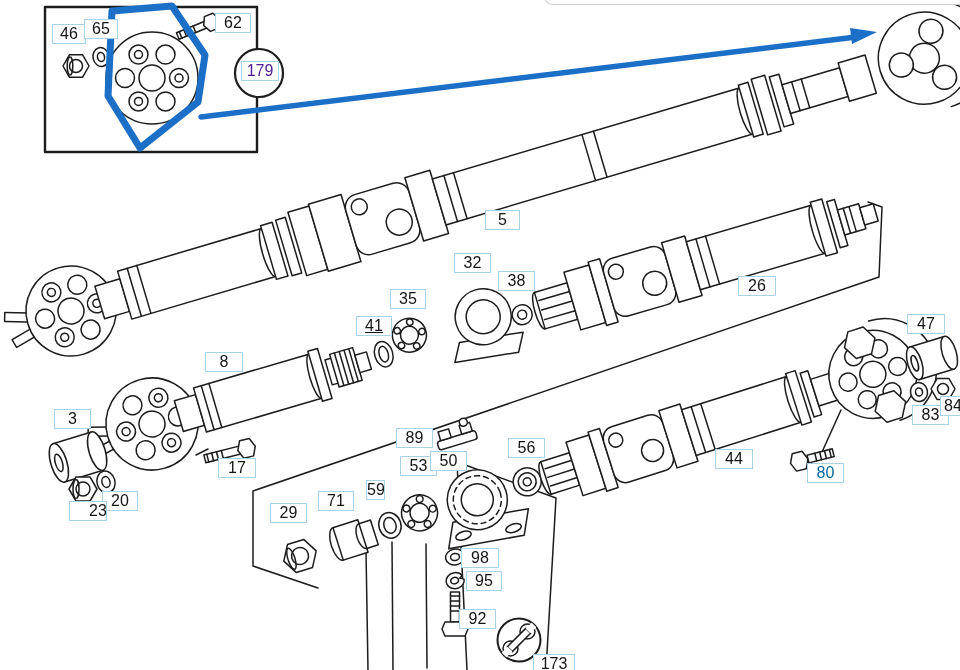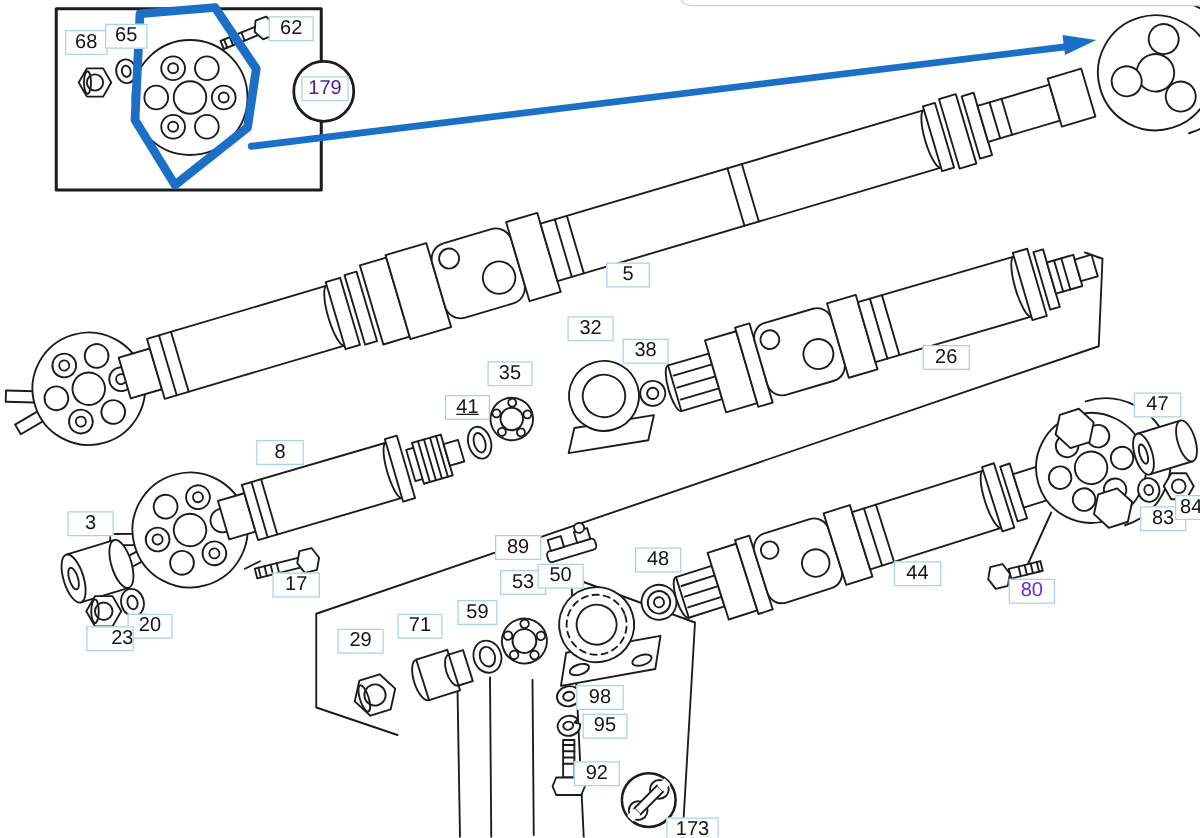--- a/index.html
+++ b/index.html
@@ -373,47 +373,47 @@
 
     <g stroke="#1b6fc6" fill="none">
       <polygon points="112,11 172,6 205,55 198,102 140,148 108,96" stroke-width="7"></polygon>
       <line x1="201" y1="117" x2="856" y2="37" stroke-width="5.5"></line>
       <polygon points="877,32 852,44 850,28" fill="#1b6fc6" stroke="none"></polygon>
     </g>
   </g>
 </svg>
 
 <div id="labels-layer">
-      <div class="plabel" style="left: 52px; top: 24px; width: 34px; border-color: rgb(166, 211, 234); color: rgb(21, 21, 21);">68</div>
+      <div class="plabel" style="left: 52px; top: 24px; width: 34px; border-color: rgb(166, 211, 234); color: rgb(21, 21, 21);">46</div>
       <div class="plabel" style="left: 84px; top: 19px; width: 34px; border-color: rgb(166, 211, 234); color: rgb(21, 21, 21);">65</div>
       <div class="plabel" style="left: 215px; top: 13px; width: 36px; border-color: rgb(166, 211, 234); color: rgb(21, 21, 21);">62</div>
       <div class="plabel" style="left: 241px; top: 61px; width: 38px; border-color: rgb(166, 211, 234); color: #4c1d95;">179</div>
       <div class="plabel" style="left: 485px; top: 210px; width: 35px; border-color: rgb(166, 211, 234); color: rgb(21, 21, 21);">5</div>
       <div class="plabel" style="left: 454px; top: 253px; width: 37px; border-color: rgb(166, 211, 234); color: rgb(21, 21, 21);">32</div>
       <div class="plabel" style="left: 498px; top: 271px; width: 37px; border-color: rgb(166, 211, 234); color: rgb(21, 21, 21);">38</div>
       <div class="plabel" style="left: 390px; top: 289px; width: 36px; border-color: rgb(166, 211, 234); color: rgb(21, 21, 21);">35</div>
       <div class="plabel" style="left: 356px; top: 316px; width: 36px; border-color: rgb(166, 211, 234); color: rgb(21, 21, 21); text-decoration: underline;">41</div>
       <div class="plabel" style="left: 738px; top: 276px; width: 38px; border-color: rgb(166, 211, 234); color: rgb(21, 21, 21);">26</div>
       <div class="plabel" style="left: 205px; top: 352px; width: 38px; border-color: rgb(166, 211, 234); color: rgb(21, 21, 21);">8</div>
       <div class="plabel" style="left: 54px; top: 409px; width: 37px; border-color: rgb(166, 211, 234); color: rgb(21, 21, 21);">3</div>
       <div class="plabel" style="left: 218px; top: 458px; width: 38px; border-color: rgb(166, 211, 234); color: rgb(21, 21, 21);">17</div>
       <div class="plabel" style="left: 102px; top: 491px; width: 36px; border-color: rgb(166, 211, 234); color: rgb(21, 21, 21);">20</div>
       <div class="plabel" style="left: 69px; top: 501px; width: 38px; border-color: rgb(166, 211, 234); color: rgb(21, 21, 21); padding-left: 19px;">23</div>
       <div class="plabel" style="left: 270px; top: 503px; width: 37px; border-color: rgb(166, 211, 234); color: rgb(21, 21, 21);">29</div>
       <div class="plabel" style="left: 318px; top: 491px; width: 36px; border-color: rgb(166, 211, 234); color: rgb(21, 21, 21);">71</div>
-      <div class="plabel" style="left: 366px; top: 480px; width: 32px; border-color: rgb(166, 211, 234); color: rgb(21, 21, 21);">59</div>
+      <div class="plabel" style="left: 366px; top: 480px; width: 19px; border-color: rgb(166, 211, 234); color: rgb(21, 21, 21);">59</div>
       <div class="plabel" style="left: 400px; top: 456px; width: 37px; border-color: rgb(166, 211, 234); color: rgb(21, 21, 21);">53</div>
       <div class="plabel" style="left: 430px; top: 451px; width: 37px; border-color: rgb(166, 211, 234); color: rgb(21, 21, 21);">50</div>
       <div class="plabel" style="left: 396px; top: 428px; width: 37px; border-color: rgb(166, 211, 234); color: rgb(21, 21, 21);">89</div>
-      <div class="plabel" style="left: 508px; top: 438px; width: 37px; border-color: rgb(166, 211, 234); color: rgb(21, 21, 21);">48</div>
+      <div class="plabel" style="left: 508px; top: 438px; width: 37px; border-color: rgb(166, 211, 234); color: rgb(21, 21, 21);">56</div>
       <div class="plabel" style="left: 715px; top: 449px; width: 38px; border-color: rgb(166, 211, 234); color: rgb(21, 21, 21);">44</div>
       <div class="plabel" style="left: 907px; top: 314px; width: 38px; border-color: rgb(166, 211, 234); color: rgb(21, 21, 21);">47</div>
       <div class="plabel" style="left: 912px; top: 405px; width: 37px; border-color: rgb(166, 211, 234); color: rgb(21, 21, 21);">83</div>
       <div class="plabel" style="left: 940px; top: 396px; width: 26px; border-color: rgb(166, 211, 234); color: rgb(21, 21, 21);">84</div>
-      <div class="plabel" style="left: 807px; top: 463px; width: 37px; border-color: rgb(166, 211, 234); color: #6d28d9;">80</div>
+      <div class="plabel" style="left: 807px; top: 463px; width: 37px; border-color: rgb(166, 211, 234); color: #0369a1;">80</div>
       <div class="plabel" style="left: 461px; top: 548px; width: 38px; border-color: rgb(166, 211, 234); color: rgb(21, 21, 21);">98</div>
       <div class="plabel" style="left: 466px; top: 571px; width: 36px; border-color: rgb(166, 211, 234); color: rgb(21, 21, 21);">95</div>
       <div class="plabel" style="left: 459px; top: 609px; width: 37px; border-color: rgb(166, 211, 234); color: rgb(21, 21, 21);">92</div>
       <div class="plabel" style="left: 533px; top: 654px; width: 42px; border-color: rgb(166, 211, 234); color: rgb(21, 21, 21);">173</div>
     </div>
 
 <div id="ui-corner"></div>
 
 </div>
 

